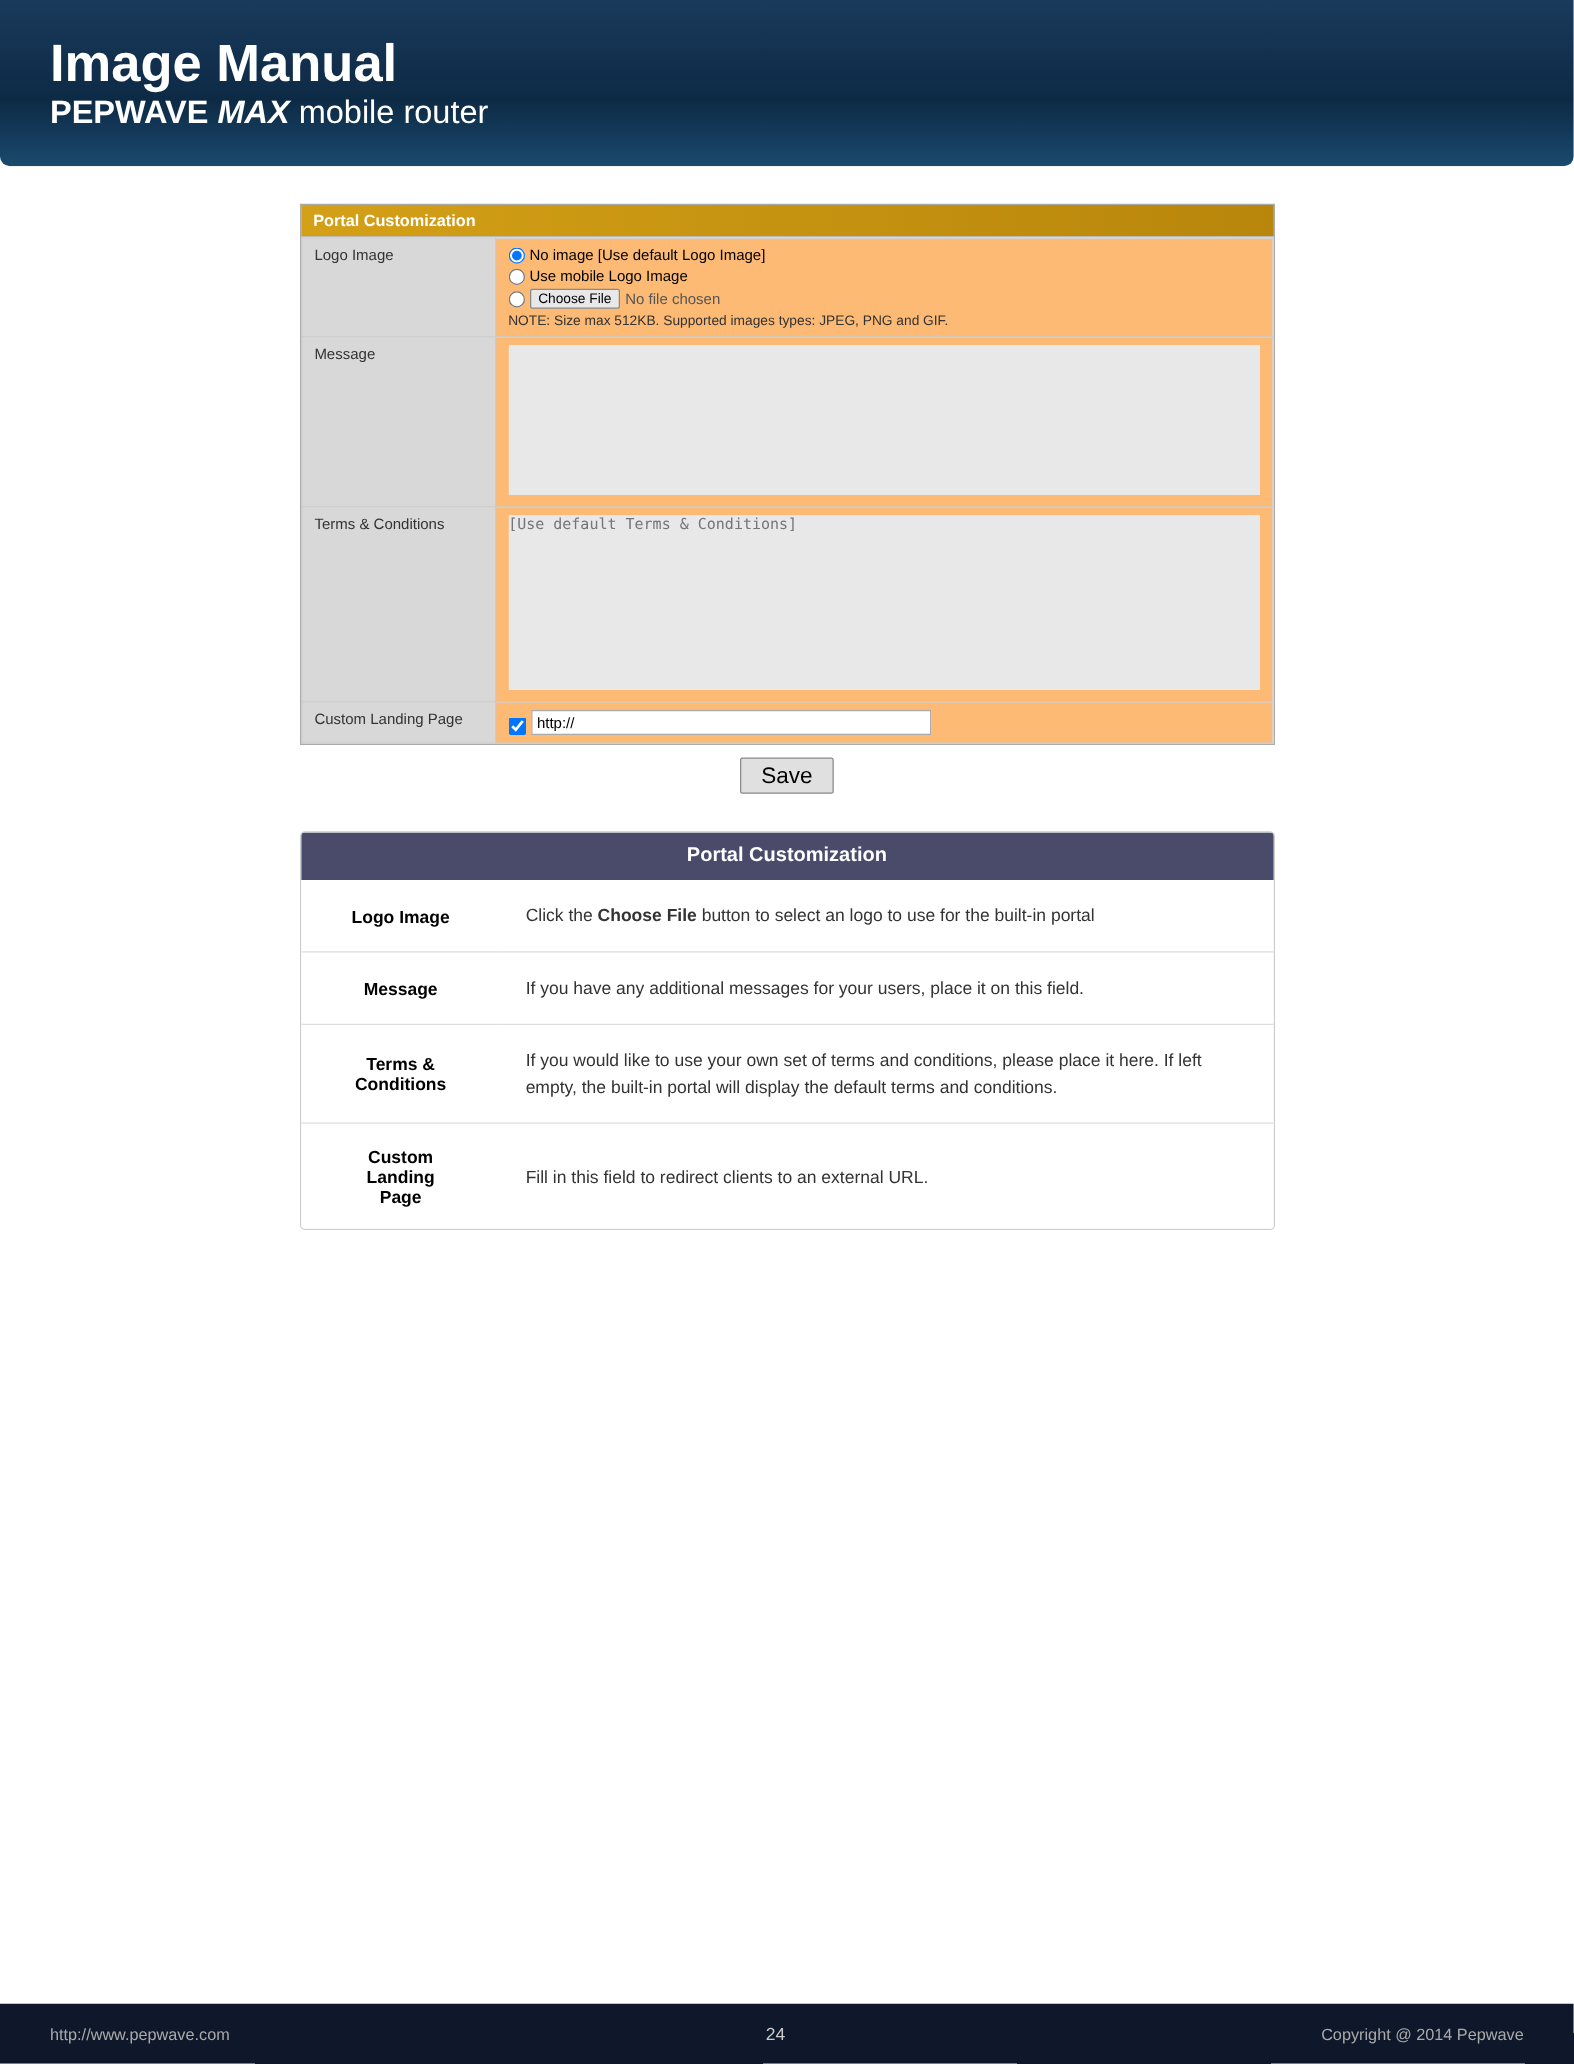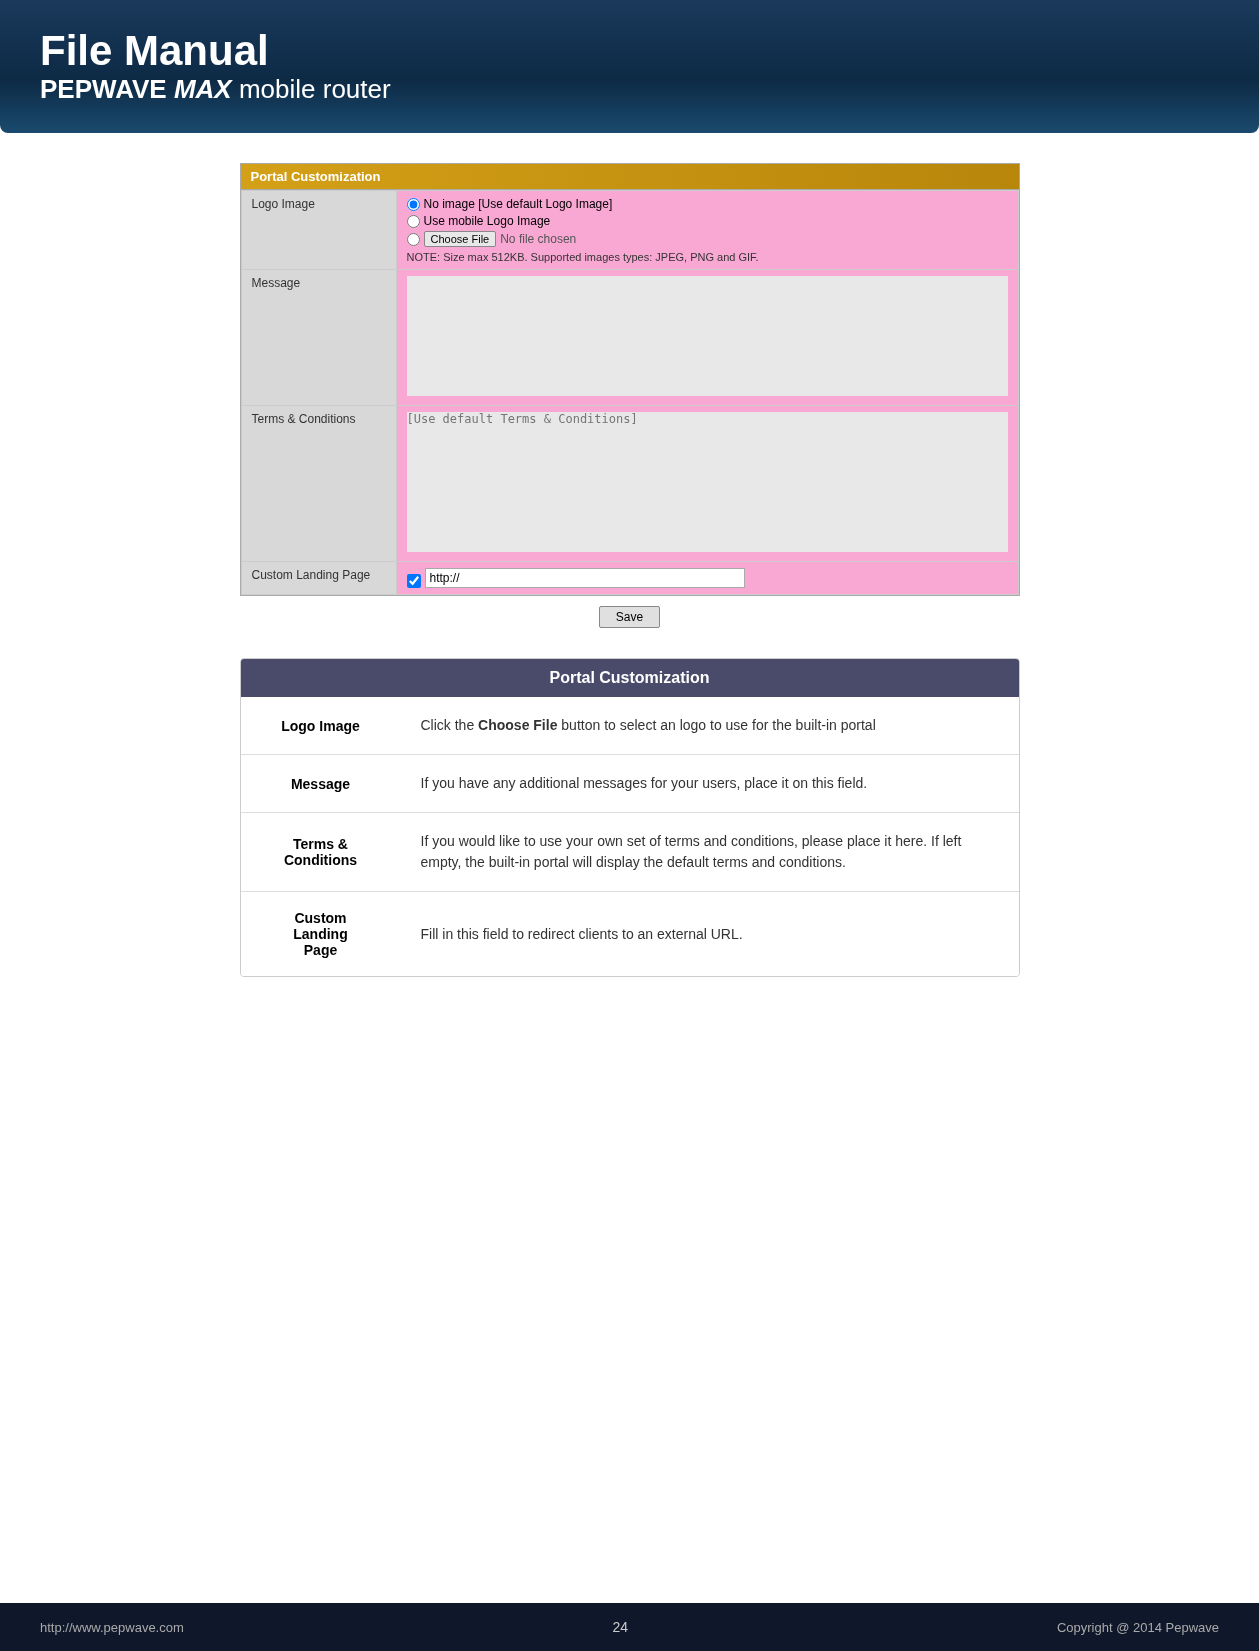--- a/index.html
+++ b/index.html
@@ -72,21 +72,21 @@
       font-size: 12px;
     }
     .form-table .label-cell {
       background: #d8d8d8;
       width: 155px;
       color: #333;
       font-weight: normal;
       font-size: 12px;
     }
     .form-table .content-cell {
-      background: #f9a8d4;
+      background: #fdba74;
     }
     .radio-group {
       display: flex;
       flex-direction: column;
       gap: 3px;
     }
     .radio-row {
       display: flex;
       align-items: center;
       gap: 4px;
@@ -140,21 +140,21 @@
       font-size: 12px;
       border: 1px solid #aaa;
       padding: 2px 4px;
       background: #fff;
     }
     .save-row {
       text-align: center;
       padding: 10px 0;
     }
     .save-btn {
-      font-size: 12px;
+      font-size: 18px;
       padding: 3px 16px;
       border: 1px solid #888;
       background: #e0e0e0;
       cursor: pointer;
       border-radius: 2px;
     }
 
     
     .desc-table-container {
       margin: 20px auto 0 auto;
@@ -219,21 +219,21 @@
     }
 
     .spacer {
       height: 30px;
     }
   </style>
 </head>
 <body>
 
 <div class="header">
-  <div class="header-title">File Manual</div>
+  <div class="header-title">Image Manual</div>
   <div class="header-subtitle">
     <span class="brand">PEPWAVE</span>
     <span> </span>
     <span class="max-italic">MAX</span>
     <span> mobile router</span>
   </div>
 </div>
 
 <div class="main-content">
 

